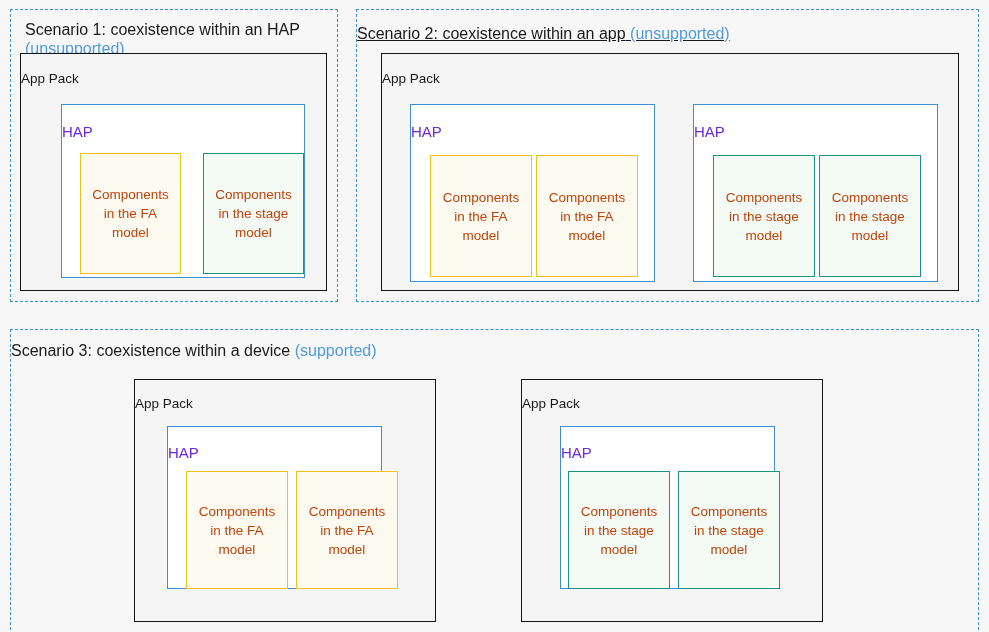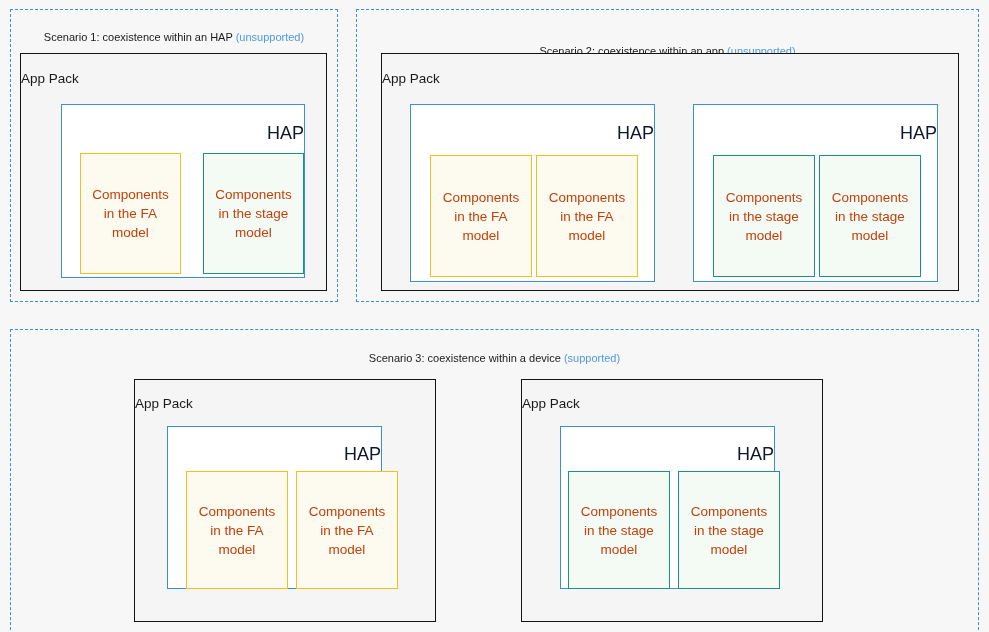--- a/index.html
+++ b/index.html
@@ -24,29 +24,28 @@
     box-sizing: border-box;
   }
   #scenario-1 { left: 10px;  top: 9px;   width: 328px; height: 293px; }
   #scenario-2 { left: 356px; top: 9px;   width: 623px; height: 293px; }
   #scenario-3 { left: 10px;  top: 329px; width: 969px; height: 306px; }
 
   .scenario-title {
     position: absolute;
     left: 0;
     right: 0;
-    text-align: center;
-    font-size: 11px;
+    text-align: left;
+    font-size: 16px;
     line-height: 19px;
     color: #1a1a1a;
     white-space: normal;
-    margin-top: 8px;
   }
   #scenario-1 .scenario-title { top: 10px; padding: 0 14px; }
-  #scenario-2 .scenario-title { top: 24px; }
+  #scenario-2 .scenario-title { top: 14px; text-decoration: underline; }
   #scenario-3 .scenario-title { top: 11px; }
 
   .status-note { color: #4f9ae0; }
 
   
   .app-pack {
     position: absolute;
     border: 1.7px solid #141414;
     background: #f5f5f5;
     box-sizing: border-box;
@@ -62,23 +61,23 @@
   
   .hap {
     position: absolute;
     border: 1.4px solid #3d8fd1;
     background: #ffffff;
     box-sizing: border-box;
   }
   .hap-label {
     position: absolute;
     left: 0; right: 0;
-    text-align: right;
-    font-size: 18px;
-    color: #0f172a;
+    text-align: left;
+    font-size: 15px;
+    color: #6d28d9;
   }
 
   
   .component {
     position: absolute;
     box-sizing: border-box;
     display: flex;
     align-items: center;
     justify-content: center;
     text-align: center;

